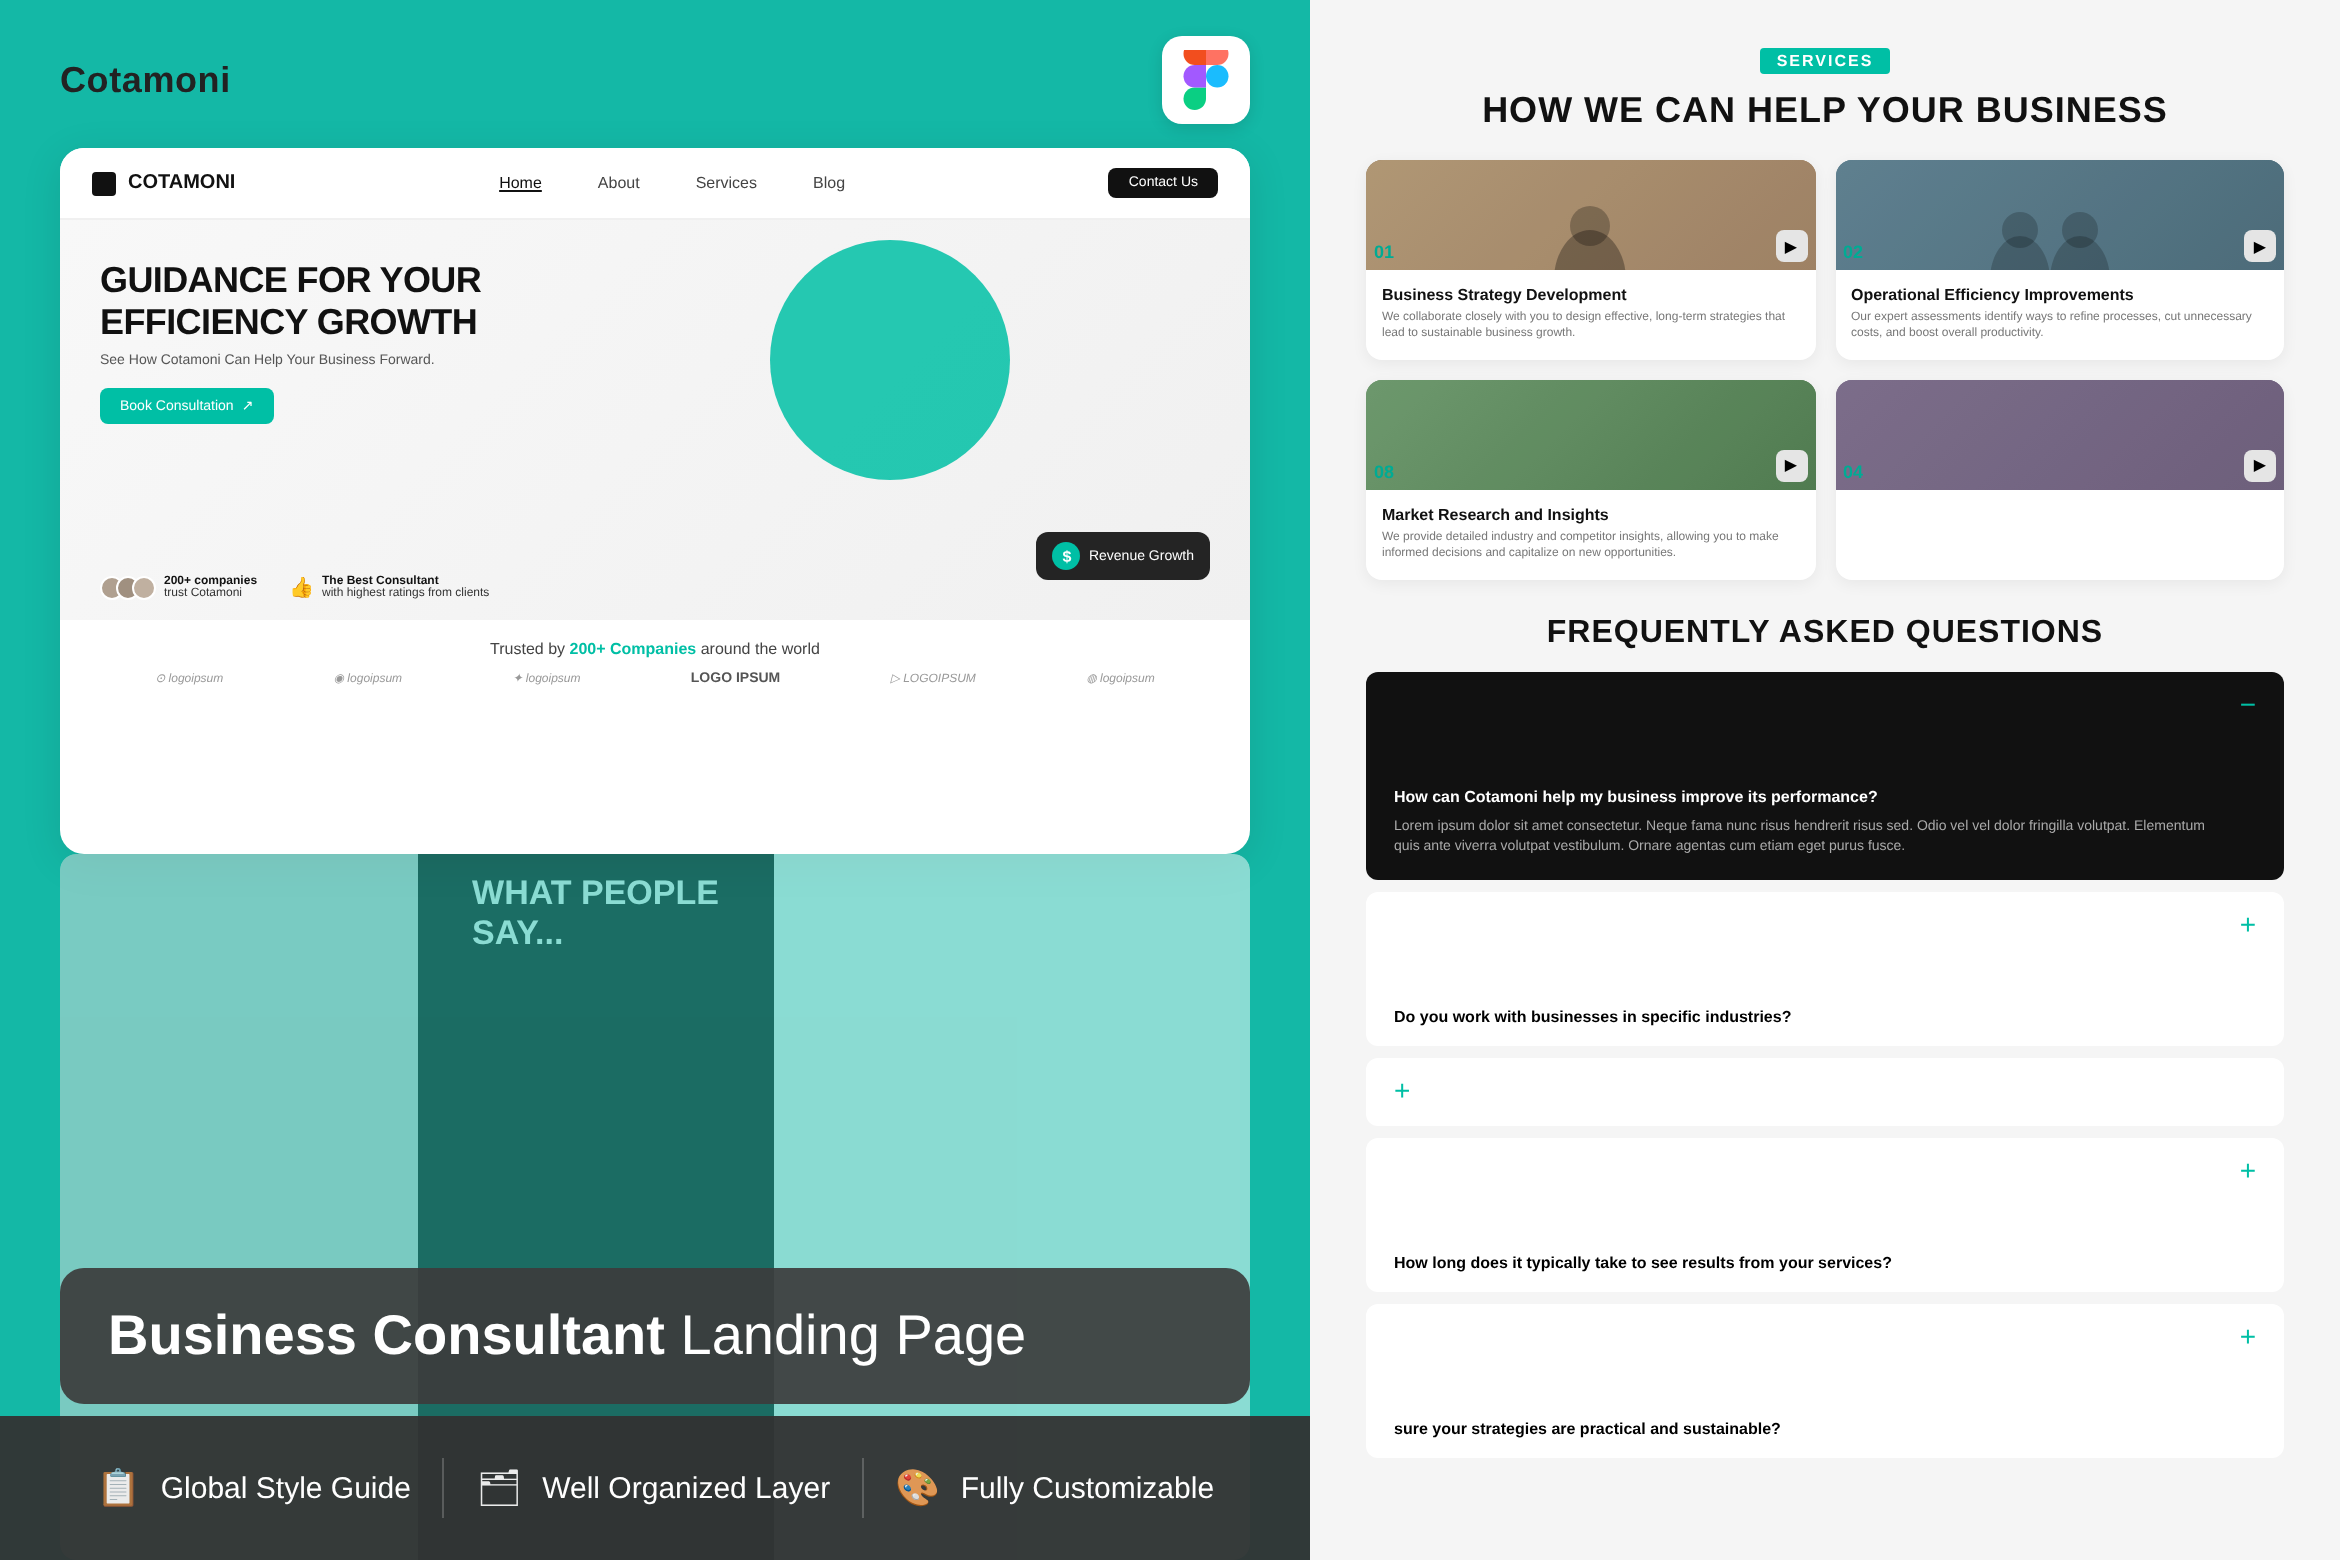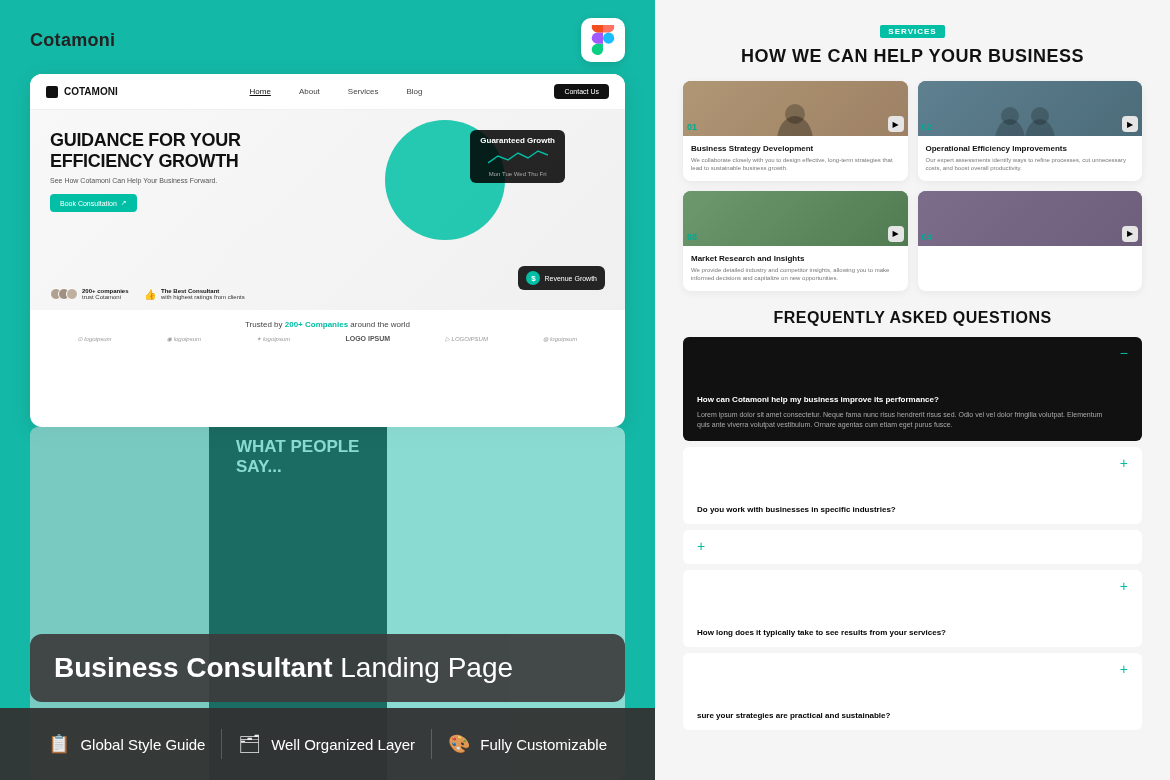--- a/index.html
+++ b/index.html
@@ -535,27 +535,20 @@
 
         <div class="hero-text-block">
           <div class="hero-title">GUIDANCE FOR YOUR EFFICIENCY GROWTH</div>
           <div class="hero-subtitle">See How Cotamoni Can Help Your Business Forward.</div>
           <div class="hero-cta-btn">
             <span>Book Consultation</span>
             <span>↗</span>
           </div>
         </div>
 
-        <div class="guaranteed-badge">
-          <div style="font-weight:700;font-size:8px;">Guaranteed Growth</div>
-          <svg width="60" height="20" viewBox="0 0 60 20" style="margin-top:3px;">
-            <polyline points="0,15 10,8 20,12 30,5 40,10 50,3 60,7" fill="none" stroke="#00bfa5" stroke-width="1.5"></polyline>
-          </svg>
-          <div style="font-size:6px;color:#aaa;margin-top:2px;">Mon Tue Wed Thu Fri</div>
-        </div>
 
         <div class="revenue-badge">
           <div class="revenue-dollar">$</div>
           <span>Revenue Growth</span>
         </div>
 
         <div class="hero-stats">
           <div class="stat-item">
             <div class="stat-avatars">
               <div class="stat-avatar" style="background:#b0a090;"></div>

